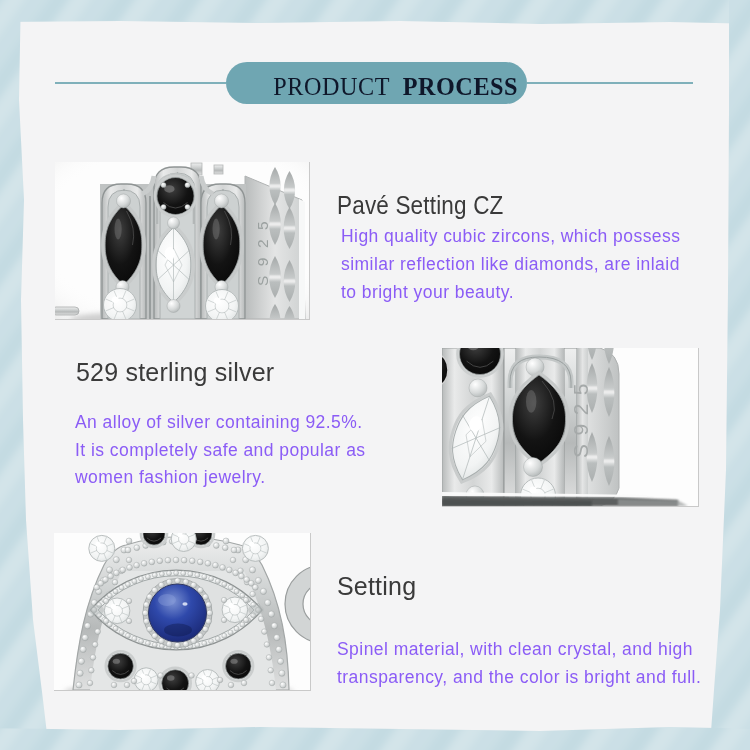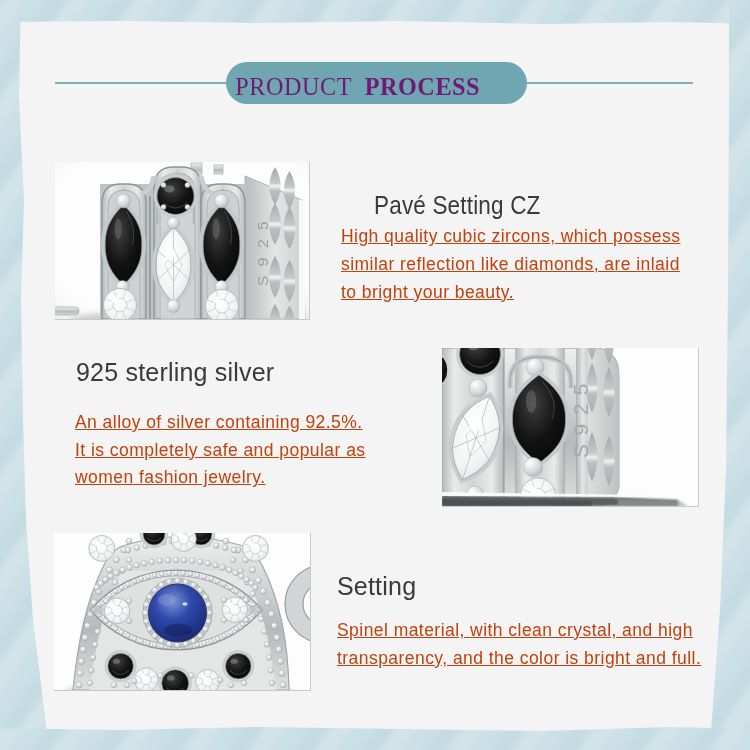--- a/index.html
+++ b/index.html
@@ -1,26 +1,26 @@
 <!DOCTYPE html>
 <html><head><meta charset="utf-8">
 <style>
 html,body{margin:0;padding:0;}
 #page{position:relative;width:750px;height:750px;background:#f4f4f5;overflow:hidden;
   font-family:"Liberation Sans",sans-serif;}
 .photo{position:absolute;background:#fdfdfd;border:1px solid #c9c9c9;box-sizing:border-box;}
 .photo svg{display:block;margin:-1px 0 0 -1px;}
 .rule{position:absolute;height:1.5px;background:#7fb0ba;top:82px;}
 #pill{position:absolute;left:226px;top:62px;width:301px;height:41.5px;border-radius:21px;
-  background:#6fa6b2;color:#701a75;display:flex;align-items:center;justify-content:flex-start;
+  background:#6fa6b2;color:#0f172a;display:flex;align-items:center;justify-content:flex-end;
   font-family:"Liberation Serif",serif;font-size:26px;white-space:nowrap;padding-top:9px;box-sizing:border-box;}
 #pill span{transform:scaleX(0.93);letter-spacing:0.6px;}
 #pill b{font-weight:bold;margin-left:7px;}
 h2{margin:0;font-size:25px;font-weight:400;color:#3a3a3a;letter-spacing:0.2px;line-height:25px;}
-.body{font-size:17.5px;color:#c2410c;letter-spacing:0.45px;line-height:27.7px;text-decoration:underline;}
+.body{font-size:17.5px;color:#8b5cf6;letter-spacing:0.45px;line-height:27.7px;}
 .tb{position:absolute;}
 </style></head>
 <body>
 <div id="page">
 <div style="position:absolute;left:-10px;top:-10px;width:770px;height:46px;background:repeating-linear-gradient(125deg, rgba(185,213,222,0.4) 0px 16px, rgba(220,234,238,0.45) 16px 34px, rgba(202,223,231,0.28) 34px 54px),#cbdfe5;filter:blur(3.6px);clip-path:polygon(0 0,770px 0,770px 34px,680px 32px,550px 34px,410px 31px,270px 33px,130px 31px,0 32px);"></div>
     <div style="position:absolute;left:-10px;top:-10px;width:72px;height:770px;background:repeating-linear-gradient(125deg, rgba(185,213,222,0.4) 0px 16px, rgba(220,234,238,0.45) 16px 34px, rgba(202,223,231,0.28) 34px 54px),#cbdfe5;filter:blur(3.6px);clip-path:polygon(0 0,31px 0,29px 110px,34px 210px,31px 310px,33px 430px,36px 530px,43px 630px,53px 710px,60px 770px,0 770px);"></div>
     <div style="position:absolute;left:690px;top:-10px;width:70px;height:770px;background:repeating-linear-gradient(125deg, rgba(185,213,222,0.4) 0px 16px, rgba(220,234,238,0.45) 16px 34px, rgba(202,223,231,0.28) 34px 54px),#cbdfe5;filter:blur(3.6px);clip-path:polygon(39px 0,70px 0,70px 770px,19px 770px,24px 700px,30px 620px,36px 480px,38px 300px,39px 120px);"></div>
     <div style="position:absolute;left:-10px;top:715px;width:770px;height:45px;background:repeating-linear-gradient(125deg, rgba(185,213,222,0.4) 0px 16px, rgba(220,234,238,0.45) 16px 34px, rgba(202,223,231,0.28) 34px 54px),#cbdfe5;filter:blur(3.6px);clip-path:polygon(0 13px,130px 15px,270px 12px,410px 14px,550px 16px,680px 12px,770px 14px,770px 45px,0 45px);"></div>
 <div class="rule" style="left:55px;width:171px;"></div>
 <div class="rule" style="left:527px;width:166px;"></div>
@@ -180,27 +180,27 @@
         <line x1="160.9" y1="146.5" x2="152.4" y2="150.1" stroke="#b4bbbb" stroke-width="0.8" opacity="0.7"></line>
         <line x1="160.9" y1="141.5" x2="152.4" y2="137.9" stroke="#b4bbbb" stroke-width="0.8" opacity="0.7"></line>
         <line x1="164.5" y1="137.9" x2="160.9" y2="129.4" stroke="#b4bbbb" stroke-width="0.8" opacity="0.7"></line>
         <line x1="169.5" y1="137.9" x2="173.1" y2="129.4" stroke="#b4bbbb" stroke-width="0.8" opacity="0.7"></line>
         <line x1="173.1" y1="141.5" x2="181.6" y2="137.9" stroke="#b4bbbb" stroke-width="0.8" opacity="0.7"></line>
         <circle cx="167" cy="144" r="6.9" fill="none" stroke="#b0b7b7" stroke-width="0.8" opacity="0.7"></circle>
         <circle cx="162.38" cy="138.72" r="3.3" fill="#ffffff"></circle>
         <rect x="-3" y="145" width="27" height="8" rx="4" fill="url(#gSilver)" stroke="#a9acac" stroke-width="0.8"></rect>
       </svg>
     </div>
-<div class="tb" style="left:337px;top:192.8px;margin-left:37px;">
+<div class="tb" style="left:337px;top:192.8px;">
       <h2 style="transform:scaleX(0.9);transform-origin:left;">Pavé Setting CZ</h2>
     </div>
 <div class="tb body" style="left:341px;top:223.3px;">High quality cubic zircons, which possess<br>similar reflection like diamonds, are inlaid<br>to bright your beauty.</div>
 
 <div class="tb" style="left:76px;top:359.8px;">
-      <h2>925 sterling silver</h2>
+      <h2>529 sterling silver</h2>
     </div>
 <div class="tb body" style="left:75px;top:409px;">An alloy of silver containing 92.5%.<br>It is completely safe and popular as<br>women fashion jewelry.</div>
 <div class="photo" style="left:442px;top:348px;width:257px;height:159px;">
       <svg width="256" height="158" viewBox="0 0 256 158">
         <defs>
 <linearGradient id="gSilver" x1="0" y1="0" x2="0" y2="1">
  <stop offset="0" stop-color="#eeefef"></stop>
             <stop offset="0.35" stop-color="#cfd2d2"></stop>
  <stop offset="0.6" stop-color="#b6b9b9"></stop>
             <stop offset="1" stop-color="#e0e1e1"></stop>
@@ -680,14 +680,14 @@
         <circle cx="166.0" cy="147.0" r="2.8" fill="url(#gBall)" stroke="#9aa0a0" stroke-width="0.4"></circle>
         <circle cx="60.0" cy="152.0" r="2.8" fill="url(#gBall)" stroke="#9aa0a0" stroke-width="0.4"></circle>
         <circle cx="73.0" cy="152.0" r="2.8" fill="url(#gBall)" stroke="#9aa0a0" stroke-width="0.4"></circle>
         <circle cx="190.0" cy="150.0" r="2.8" fill="url(#gBall)" stroke="#9aa0a0" stroke-width="0.4"></circle>
         <circle cx="177.0" cy="152.0" r="2.8" fill="url(#gBall)" stroke="#9aa0a0" stroke-width="0.4"></circle>
       </svg>
     </div>
 <div class="tb" style="left:337px;top:573.6px;">
       <h2>Setting</h2>
     </div>
-<div class="tb body" style="left:337px;top:617px;">Spinel material, with clean crystal, and high<br>transparency, and the color is bright and full.</div>
+<div class="tb body" style="left:337px;top:636px;">Spinel material, with clean crystal, and high<br>transparency, and the color is bright and full.</div>
 </div>
 
 </body></html>

